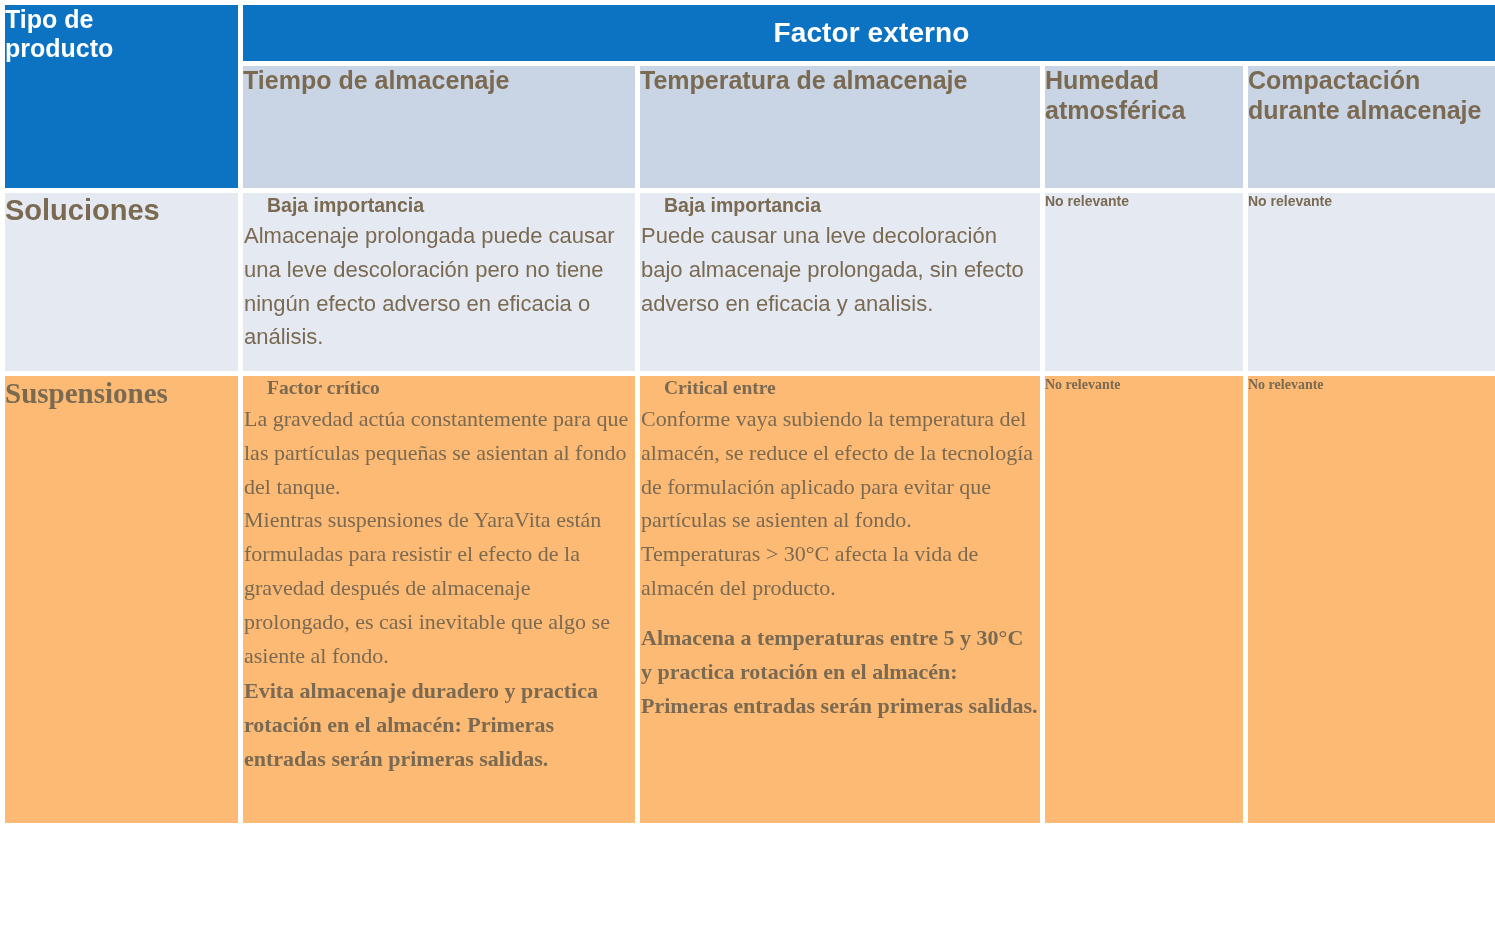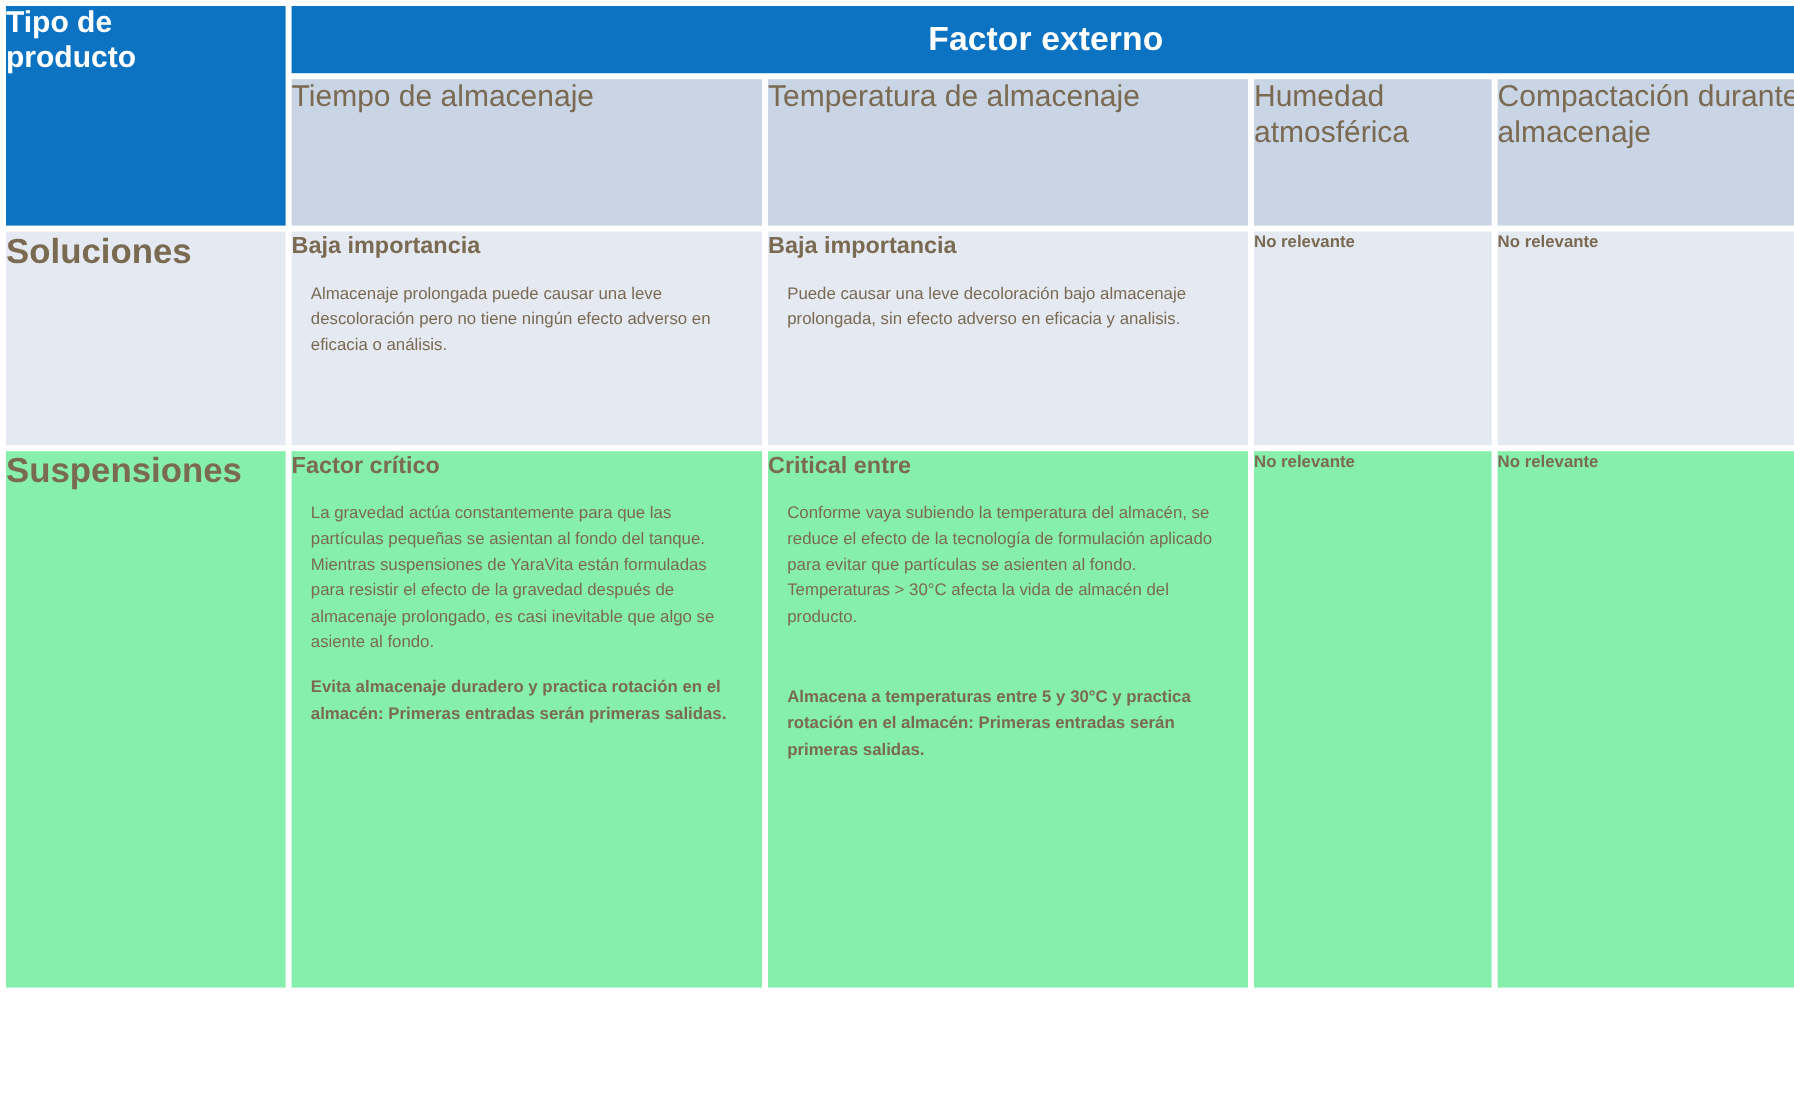--- a/index.html
+++ b/index.html
@@ -72,53 +72,54 @@
   
   .subhead-cell {
     background: #c9d4e4;
     padding: 0 10px;
     height: 122px;
     vertical-align: middle;
   }
   .subhead-text {
     color: #7a6a52;
     font-size: 25px;
-    font-weight: normal;
+    font-weight: bold;
     line-height: 1.18;
   }
 
   
   .row-light td.body-cell { background: #e4e9f2; }
-  .row-dark  td.body-cell { background: #86efac; }
+  .row-dark  td.body-cell { background: #fdba74; font-family: Liberation Serif, serif; }
 
   .body-cell {
     padding: 9px 10px 10px 12px;
   }
   .rowlabel-cell {
     padding: 9px 10px 10px 16px;
   }
   .rowlabel-text {
     color: #7a6a52;
     font-size: 29px;
     font-weight: bold;
     line-height: 1.18;
   }
   .cell-title {
     color: #7a6a52;
     font-size: 19.5px;
     font-weight: bold;
     line-height: 1.27;
     margin: 0 0 1px 0;
+    padding-left: 24px;
   }
   .cell-body {
     color: #7a6a52;
-    font-size: 14px;
+    font-size: 22px;
     font-weight: normal;
     line-height: 1.54;
-    margin: 16px;
+    margin: 1px;
   }
   .cell-body.strong {
     font-weight: bold;
   }
   .cell-gap { height: 14px; }
 
   .plain-text {
     color: #7a6a52;
     font-size: 14px;
     font-weight: bold;

